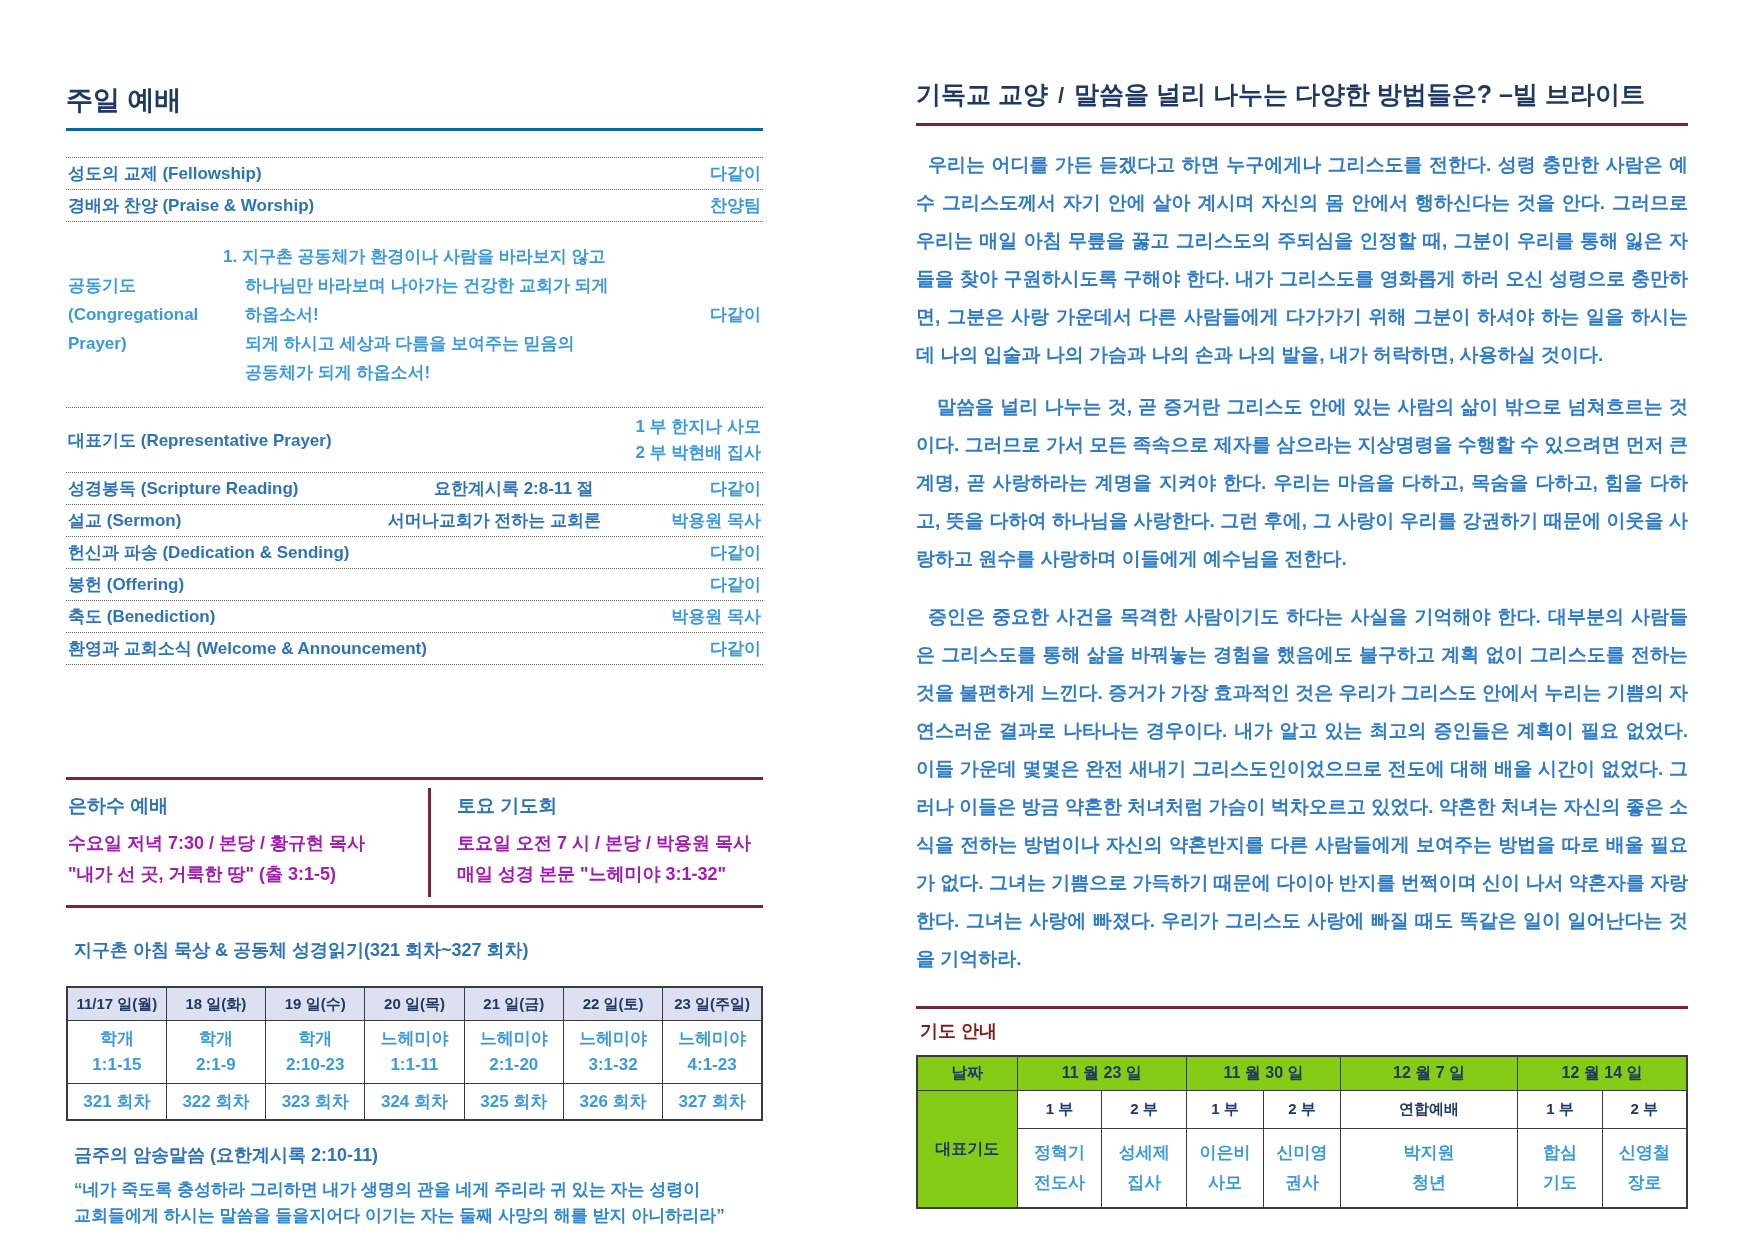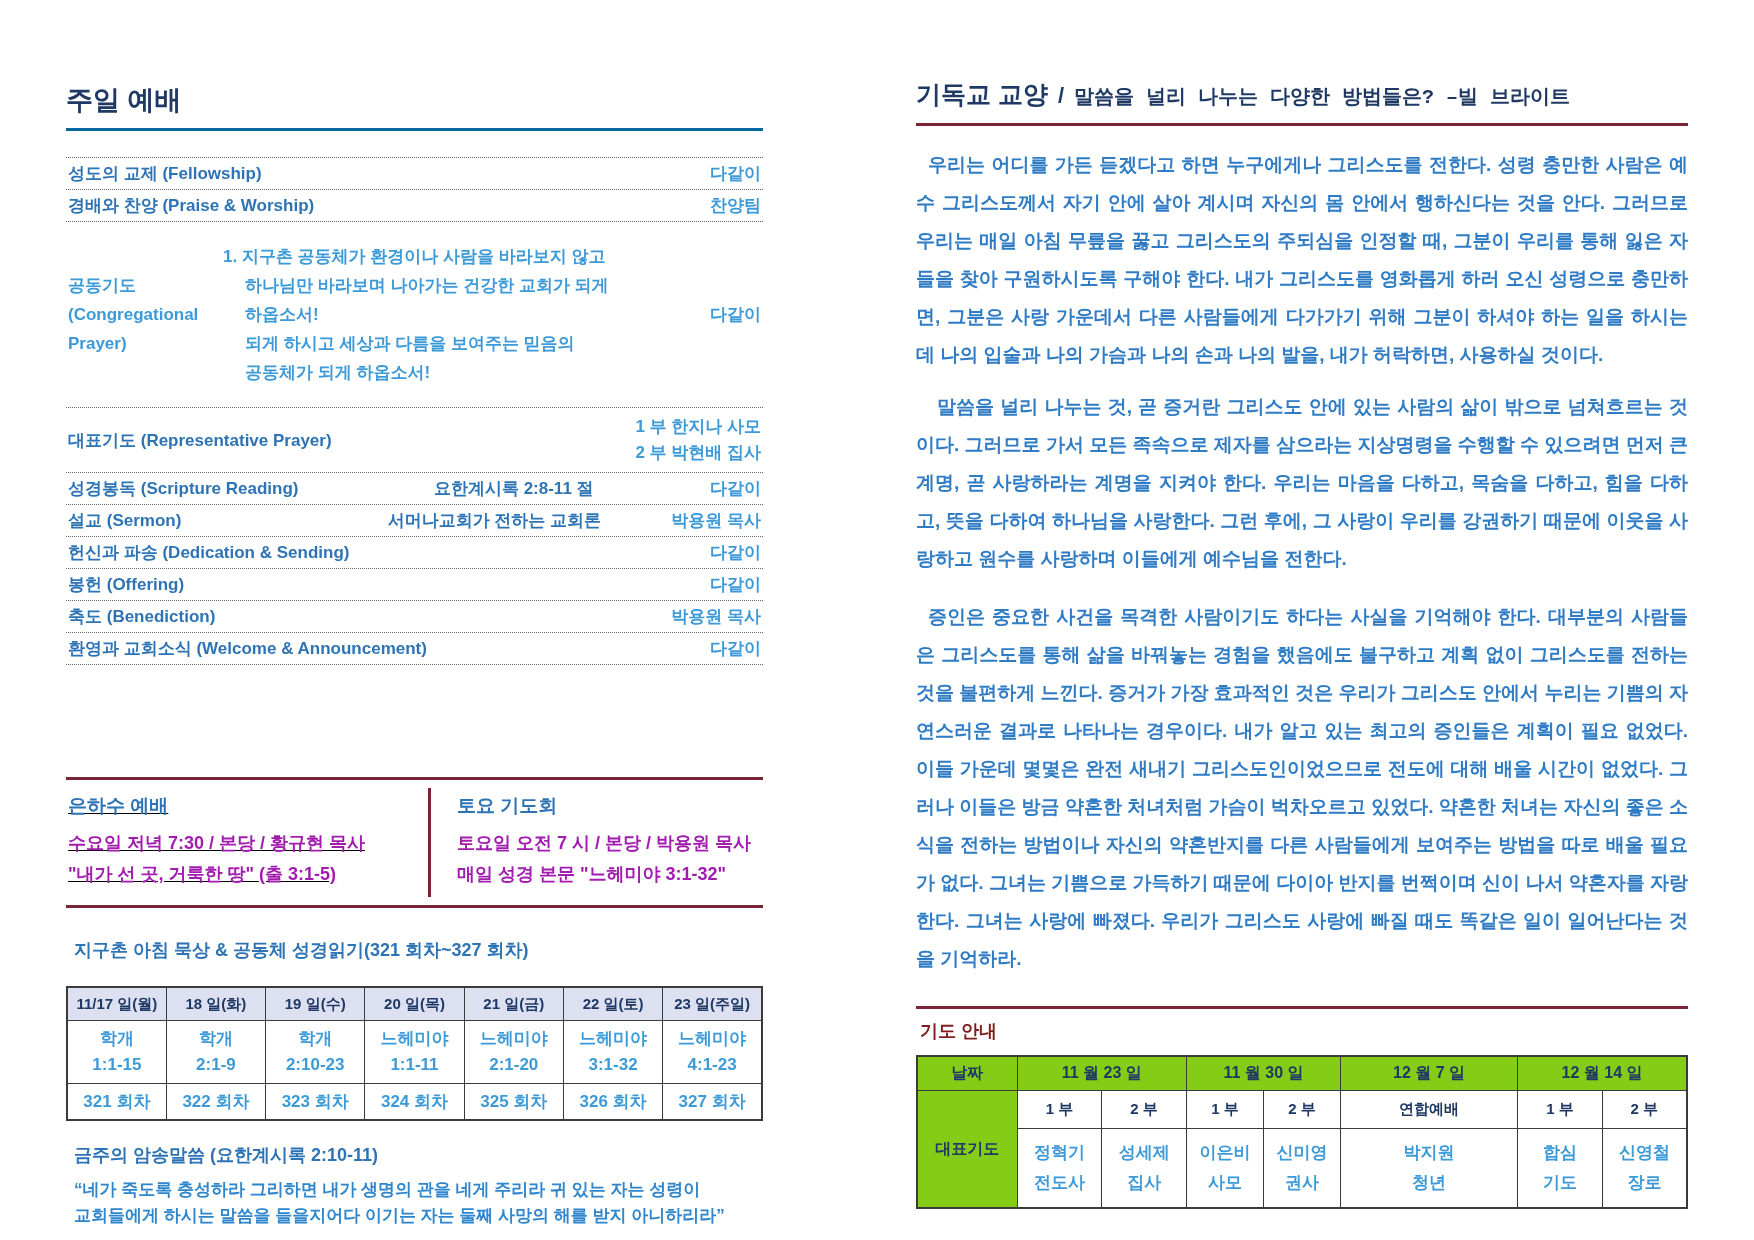--- a/index.html
+++ b/index.html
@@ -24,21 +24,21 @@
   .who2{color:#3D9AD8;text-align:right;line-height:26px;padding:2px 0;}
   .cong{align-items:stretch;}
   .clabel{flex:0 0 155px;color:#3D9AD8;line-height:29px;align-self:center;}
   .cprayer{flex:1;color:#3D9AD8;line-height:29px;padding:16px 0;}
   .cprayer .indent{padding-left:22px;}
   .cwho{flex:0 0 72px;text-align:right;align-self:center;color:#3D9AD8;}
 
   .duo{display:flex;border-top:3px solid #7A2435;border-bottom:3px solid #7A2435;
        margin-top:112px;}
   .duo-box{padding:13px 0 15px 2px;}
-  .duo-left{flex:0 0 360px;text-decoration:underline;}
+  .duo-left{flex:0 0 360px;}
   .duo-divider{width:3px;background:#7A2435;margin:8px 0;}
   .duo-right{flex:1;padding-left:26px;}
   .duo-title{font-size:19px;font-weight:bold;color:#2E74B5;margin-bottom:9px;}
   .duo-line{font-size:18px;font-weight:bold;color:#a21caf;line-height:31px;}
 
   .read-head{margin-top:30px;padding-left:8px;font-size:18px;font-weight:bold;color:#2E74B5;}
   table{border-collapse:collapse;table-layout:fixed;}
   .read-table{width:100%;margin-top:24px;border:2px solid #3a3a3a;}
   .read-table td{border:1.5px solid #3a3a3a;text-align:center;}
   .read-table .hdr{background:#DCE0F1;color:#1F3864;font-weight:bold;font-size:15px;height:30px;}
@@ -48,21 +48,21 @@
   .memory{margin-top:22px;padding-left:8px;}
   .memory-title{font-size:18px;font-weight:bold;color:#2E74B5;}
   .memory-line{font-size:17px;font-weight:bold;color:#2F86CC;line-height:26px;}
   .memory-line.firstline{margin-top:10px;}
 
   
   .r-title{margin-top:78px;display:flex;align-items:baseline;gap:10px;
            padding-bottom:12px;border-bottom:3px solid #7A2435;}
   .r-title-main{font-size:25px;font-weight:bold;color:#1F3864;}
   .r-title-sep{font-size:22px;font-weight:bold;color:#1F3864;}
-  .r-title-sub{font-size:20px;font-weight:bold;color:#1F3864;font-family:Liberation Mono, monospace;}
+  .r-title-sub{font-size:25px;font-weight:bold;color:#1F3864;}
   .para{font-size:19px;font-weight:bold;color:#2F7CC5;line-height:38px;
         text-align:justify;margin-top:20px;}
   .para.p-first{margin-top:14px;text-indent:21px;}
   .para.p-next{text-indent:12px;}
 
   .prayer-guide{margin-top:28px;}
   .pg-rule{border-top:3px solid #7A2435;}
   .pg-title{font-size:18px;font-weight:bold;color:#7f1d1d;margin:10px 0 12px 4px;}
   .pg-table{width:100%;border:2px solid #3a3a3a;}
   .pg-table td{border:1.5px solid #3a3a3a;text-align:center;}

